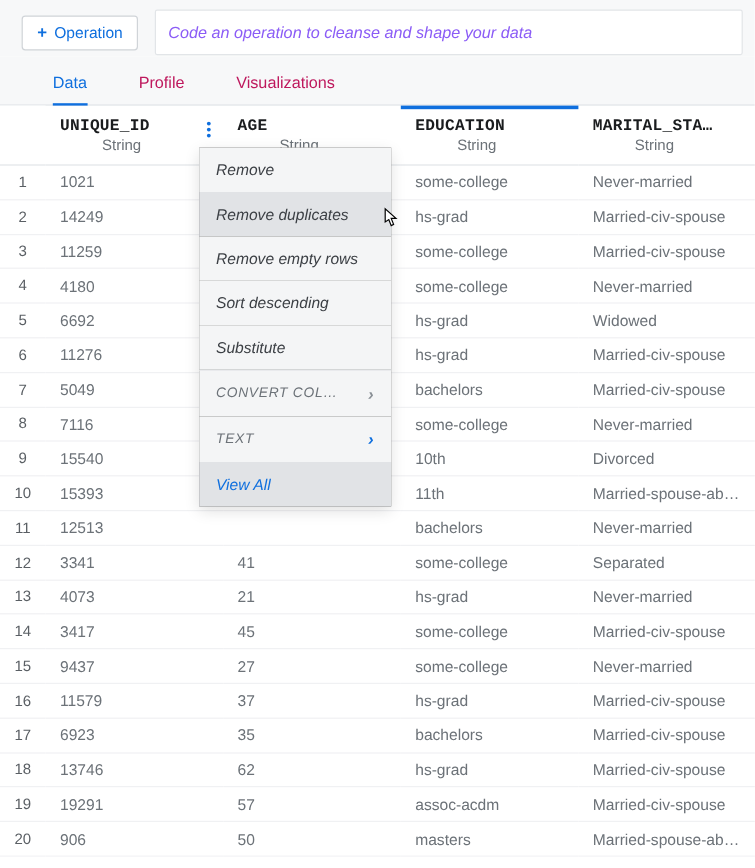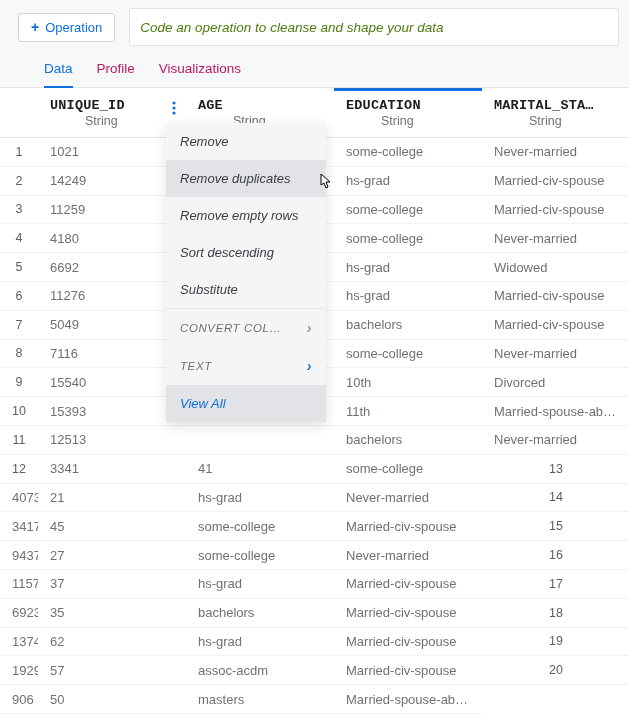--- a/index.html
+++ b/index.html
@@ -41,27 +41,27 @@
     flex: 1;
     background: #fff;
     border: 1px solid #e2e5e8;
     border-radius: 2px;
     padding: 8px 10px;
     height: 38px;
     display: flex;
     align-items: center;
   }
   .op-input-placeholder {
-    color: #4d7c0f;
+    color: #8b5cf6;
     font-style: italic;
     font-size: 13.5px;
   }
   .tabs {
     display: flex;
-    gap: 24px;
+    gap: 43px;
     padding: 14px 0 0 44px;
     background: #f7f8f9;
     border-bottom: 1px solid #e2e5e8;
   }
   .tab {
     padding-bottom: 10px;
     color: #be185d;
     cursor: pointer;
     font-size: 13.5px;
     margin-bottom: -1px;
@@ -271,20 +271,21 @@
       <div class="cell">Married-spouse-ab…</div>
       <div class="cell rownum">11</div>
       <div class="cell">12513</div>
       <div class="cell"></div>
       <div class="cell">bachelors</div>
       <div class="cell">Never-married</div>
       <div class="cell rownum">12</div>
       <div class="cell">3341</div>
       <div class="cell">41</div>
       <div class="cell">some-college</div>
+      <div class="cell">Separated</div>
       <div class="cell rownum">13</div>
       <div class="cell">4073</div>
       <div class="cell">21</div>
       <div class="cell">hs-grad</div>
       <div class="cell">Never-married</div>
       <div class="cell rownum">14</div>
       <div class="cell">3417</div>
       <div class="cell">45</div>
       <div class="cell">some-college</div>
       <div class="cell">Married-civ-spouse</div>

